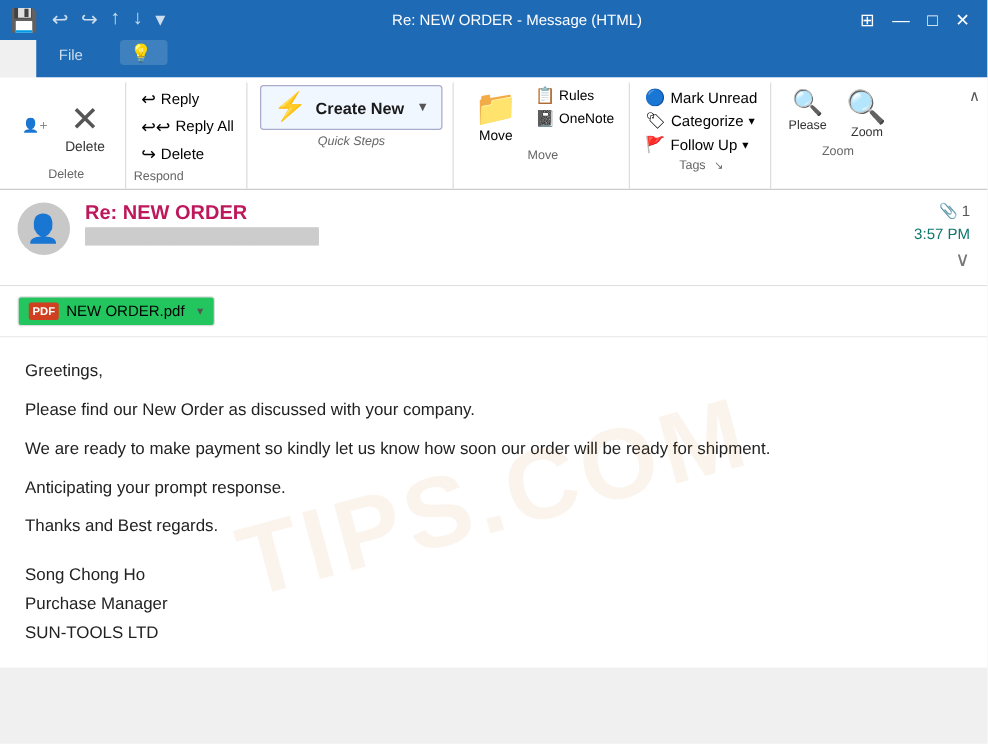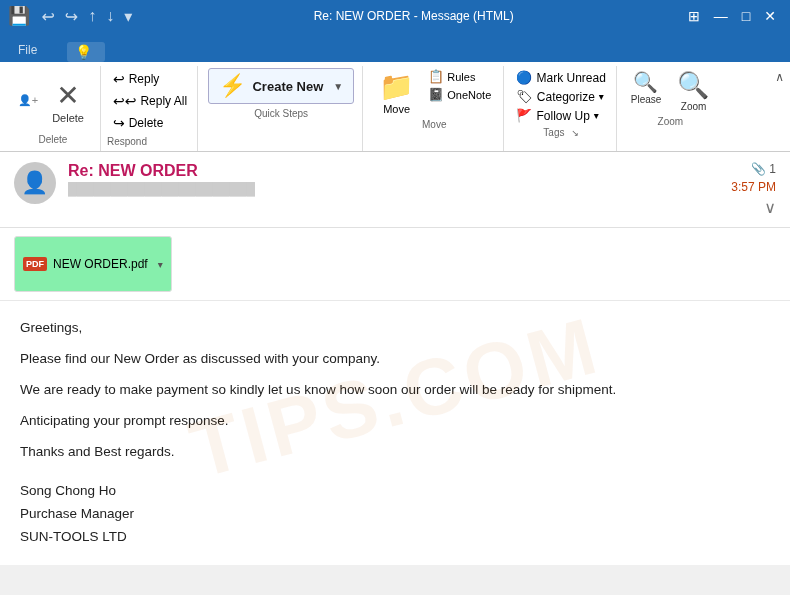--- a/index.html
+++ b/index.html
@@ -18,23 +18,24 @@
     .title-bar-controls { display: flex; gap: 4px; margin-right: 10px; }
     .title-bar-controls span { color: #cde; font-size: 16px; cursor: pointer; padding: 0 3px; }
     .title-bar-title { flex: 1; text-align: center; font-size: 12px; font-weight: normal; }
     .title-bar-window-controls { display: flex; gap: 2px; }
     .title-bar-window-controls span { color: white; font-size: 14px; padding: 0 6px; cursor: pointer; }
 
     
     .tab-bar {
       background: #1e6ab4;
       display: flex;
-      align-items: flex-end;
+      align-items: flex-start;
       padding: 0 4px;
       height: 30px;
+      margin-left: 29px;
     }
     .tab {
       padding: 5px 14px;
       font-size: 12px;
       color: #cde;
       cursor: pointer;
       border-radius: 4px 4px 0 0;
     }
     .tab.active {
       background: #fff;
@@ -217,39 +218,39 @@
       border-radius: 50%;
       display: flex; align-items: center; justify-content: center;
       font-size: 22px; color: #888;
       margin-right: 12px;
       flex-shrink: 0;
     }
     .email-header-meta { flex: 1; }
     .email-subject { font-size: 16px; font-weight: 600; color: #be185d; }
     .email-from { font-size: 12px; color: #888; margin-top: 2px; }
     .email-header-right { display: flex; flex-direction: column; align-items: flex-end; gap: 4px; }
-    .email-time { font-size: 12px; color: #c2410c; text-align: right; }
+    .email-time { font-size: 12px; color: #0f766e; text-align: right; }
     .email-attachment-count { font-size: 12px; color: #555; display: flex; align-items: center; gap: 3px; }
     .email-expand { font-size: 16px; color: #777; cursor: pointer; }
 
     
     .attachment-bar {
       background: #fff;
       padding: 8px 14px;
       border-bottom: 1px solid #e8e8e8;
     }
     .attachment-item {
       display: inline-flex;
       align-items: center;
       border: 1px solid #ddd;
       border-radius: 3px;
-      padding: 20px 8px;
+      padding: 4px 8px;
       gap: 6px;
       cursor: pointer;
-      background: #86efac;
+      background: #22c55e;
     }
     .pdf-icon {
       background: #d04020;
       color: white;
       font-size: 9px;
       font-weight: bold;
       padding: 2px 3px;
       border-radius: 2px;
     }
     .attachment-name { font-size: 12px; }
@@ -345,21 +346,21 @@
     </div>
     <div class="ribbon-group-label">Respond</div>
   </div>
 
   <div class="quicksteps-group">
     <div class="quicksteps-btn">
       <span class="quicksteps-icon">⚡</span>
       <span class="quicksteps-label">Create New</span>
       <span class="quicksteps-arrow">▼</span>
     </div>
-    <div class="ribbon-group-label" style="display:flex;align-items:center;gap:4px;">Quick Steps</div>
+    <div class="ribbon-group-label" style="display:flex;align-items:center;gap:4px;font-style:italic;">Quick Steps</div>
   </div>
 
   <div class="move-group">
     <div class="move-row">
       <div class="move-big-btn">
         <span class="icon">📁</span>
         <span class="label">Move</span>
       </div>
       <div class="move-sub-btns">
         <div class="move-sub-btn">

